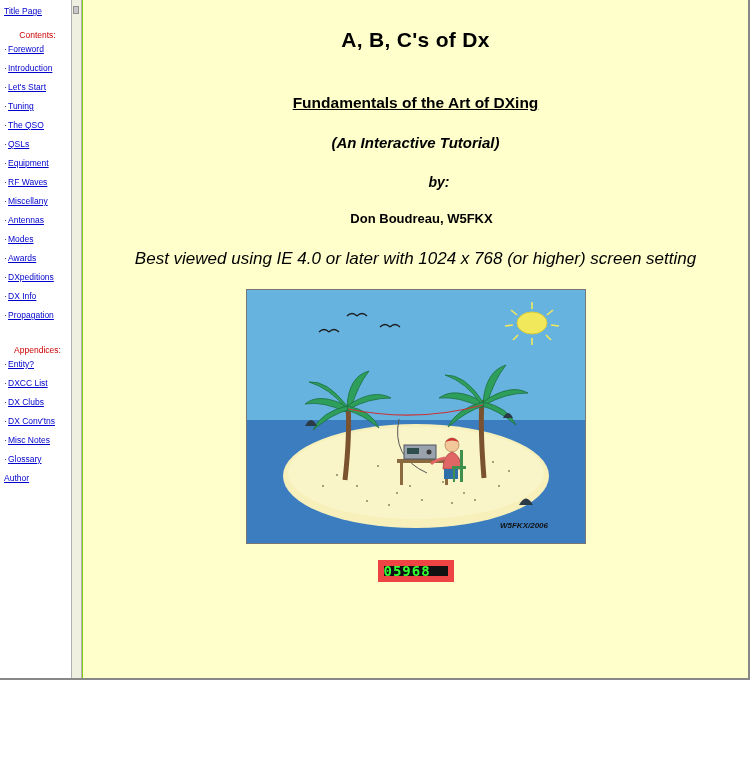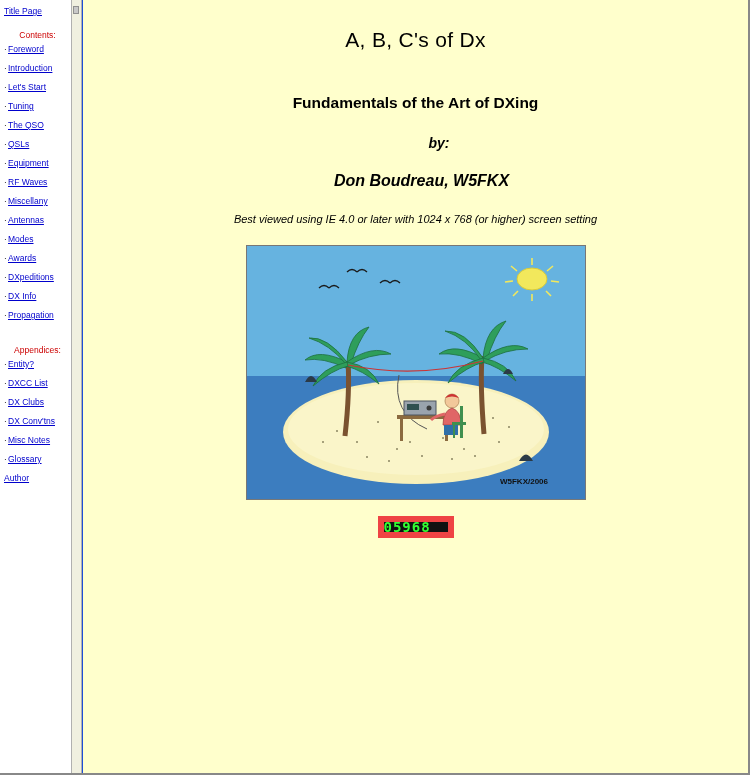--- a/index.html
+++ b/index.html
@@ -9,22 +9,22 @@
   body {
     width: 750px;
     height: 775px;
     background: #ffffff;
     font-family: "Liberation Sans", sans-serif;
     overflow: hidden;
   }
   .page {
     position: relative;
     width: 750px;
-    height: 775px;
-    background: #1d4ed8;
+    height: 680px;
+    background: #84cc16;
     box-sizing: border-box;
     border-right: 2px solid #888888;
     border-bottom: 2px solid #888888;
     overflow: hidden;
   }
   
   .nav-frame {
     position: absolute;
     left: 0;
     top: 0;
@@ -99,79 +99,80 @@
     top: 0;
     right: 0;
     height: 775px;
     background: #ffffcc;
     text-align: center;
     overflow: hidden;
   }
   .main-title {
     margin: 28px 0 0 0;
     font-size: 21px;
-    font-weight: normal;
+    font-weight: bold;
     color: #000000;
     letter-spacing: 0.3px;
   }
   .subtitle-1 {
     margin: 42px 0 0 0;
     font-size: 15.5px;
     font-weight: bold;
     color: #000000;
+    text-decoration: underline;
   }
   .subtitle-2 {
     margin: 22px 0 0 0;
     font-size: 15px;
     font-weight: bold;
     font-style: italic;
     color: #000000;
   }
   .byline {
     margin: 23px 0 0 11px;
     font-size: 14px;
     font-weight: bold;
     font-style: italic;
     color: #000000;
     padding-left: 36px;
   }
   .author {
     margin: 21px 0 0 12px;
-    font-size: 16px;
-    font-weight: bold;
-    font-style: italic;
+    font-size: 13px;
+    font-weight: bold;
     color: #000000;
   }
   .version {
     margin: 22px 0 0 0;
     font-size: 13.5px;
     font-style: italic;
     color: #555555;
   }
   .viewnote {
     margin: 23px 0 0 0;
-    font-size: 11px;
+    font-size: 17px;
     font-style: italic;
     color: #000000;
   }
   .copyright {
     margin: 20px 0 0 0;
     font-size: 11.5px;
     color: #000000;
   }
   
   .illustration-wrap {
     margin: 20px auto 0 auto;
     width: 340px;
     height: 255px;
     border: 1px solid #777777;
     box-sizing: border-box;
     position: relative;
     overflow: hidden;
     background: #66b3e0;
+    font-style: italic;
   }
   .illustration-wrap svg { display: block; }
   
   .counter {
     margin: 16px auto 0 auto;
     width: 76px;
     height: 22px;
     background: #111111;
     border: 6px solid #ef4444;
     box-sizing: border-box;
@@ -295,20 +296,21 @@
   <div class="splitter">
     <div class="splitter-grip"></div>
   </div>
 
   <div class="content">
 
     <h1 class="main-title">A, B, C's of Dx</h1>
 
     <div class="subtitle-1">Fundamentals of the Art of DXing</div>
 
+    <div class="subtitle-2">(An Interactive Tutorial)</div>
 
     <div class="byline">by:</div>
 
     <div class="author">Don Boudreau, W5FKX</div>
 
 
     <div class="viewnote">Best viewed using IE 4.0 or later with 1024 x 768 (or higher) screen setting</div>
 
 
     <div class="illustration-wrap">

